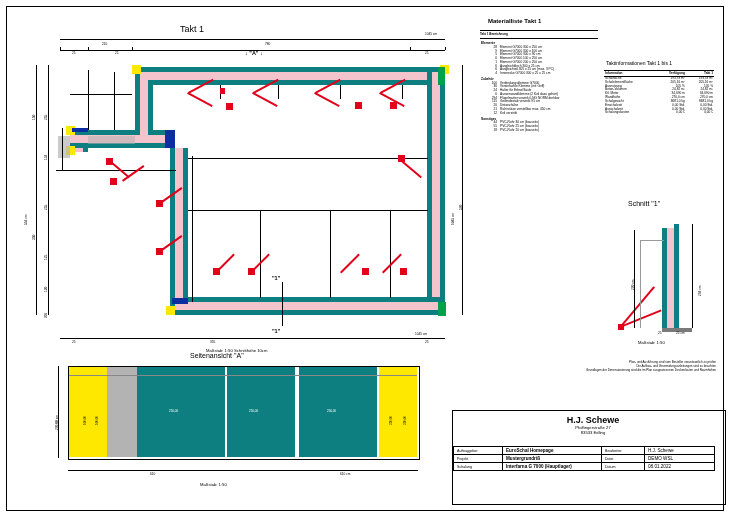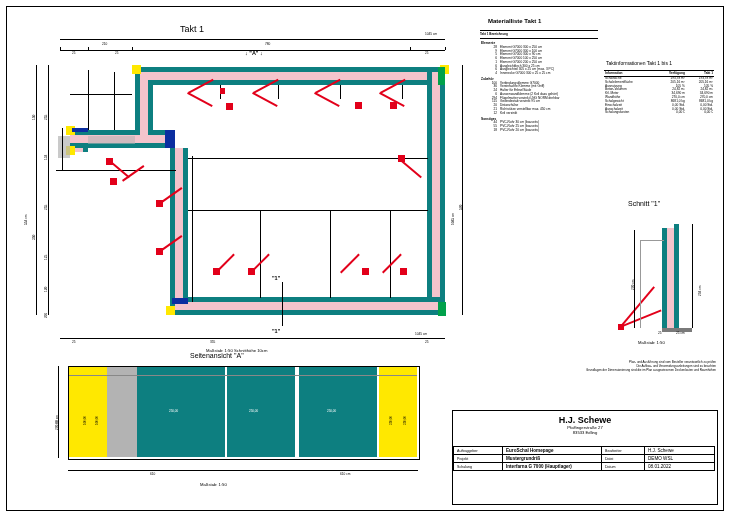--- a/index.html
+++ b/index.html
@@ -405,21 +405,21 @@
     <div class="txt dim" style="left:300px;top:120px;">610 cm</div>
     <div class="txt sm" style="left:160px;top:130px;">Maßstab: 1:50</div>
   </div>
 
   <div class="abs" style="left:490px;top:360px;width:226px;text-align:right;">
     <div class="tiny">Plan- und Ausführung sind vom Besteller verantwortlich zu prüfen</div>
     <div class="tiny">Die Aufbau- und Verwendungsanleitungen sind zu beachten</div>
     <div class="tiny">Grundlagen der Dimensionierung sind die im Plan ausgewiesenen Deckenlasten und Raumhöhen</div>
   </div>
 
-  <div class="abs" style="left:452px;top:410px;width:264px;height:93px;border:1px solid #000;">
+  <div class="abs" style="left:452px;top:410px;width:264px;height:93px;border:1px solid #000;padding-left:8px;">
     <div style="text-align:center;padding-top:4px;">
       <div style="font-size:9px;font-weight:bold;">H.J. Schewe</div>
       <div style="font-size:4.2px;">Pfaffingerstraße 27</div>
       <div style="font-size:4.2px;">83533 Edling</div>
     </div>
     <div class="line hl" style="left:0px;top:35px;width:262px;"></div>
     <div id="tb-root" style="position:absolute;left:0;top:35px;width:262px;">
         <table class="tb" style="width:262px;border-collapse:collapse;">
           <tbody>
             <tr>

